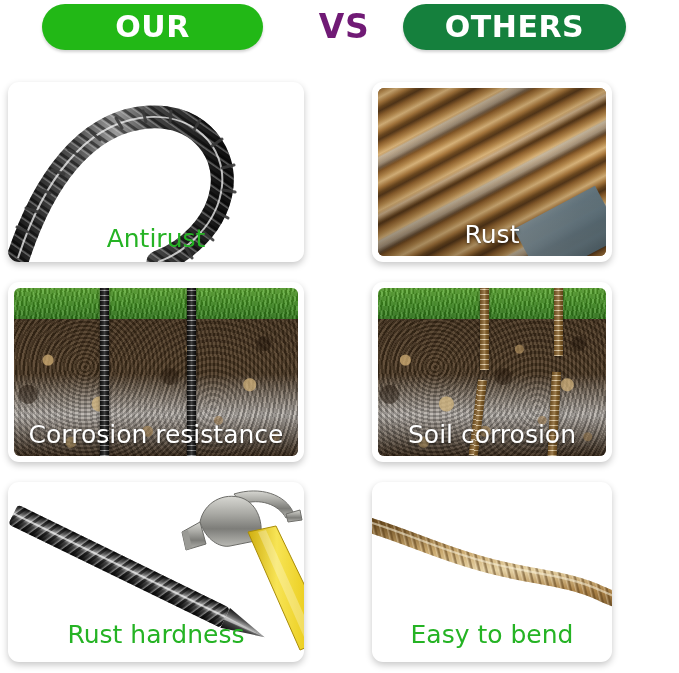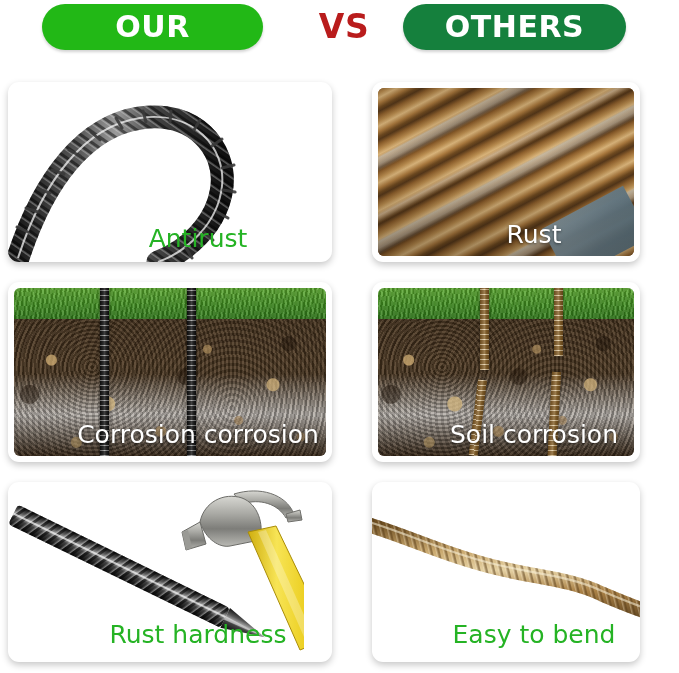--- a/index.html
+++ b/index.html
@@ -57,21 +57,20 @@
     position: absolute;
     left: 0; top: 58px;
     width: 679px; height: 615px;
   }
   .card {
     position: absolute;
     background: #ffffff;
     border-radius: 11px;
     box-shadow: 0 3px 7px rgba(0,0,0,0.22);
     overflow: hidden;
-    padding-left: 28px;
   }
   .card-c0 { left: 8px;  width: 296px; }
   .card-c1 { left: 372px;width: 240px; }
   .card-r0 { top: 24px;  height: 180px; }
   .card-r1 { top: 224px; height: 180px; }
   .card-r2 { top: 424px; height: 180px; }
 
   .card-media {
     position: absolute;
     left: 0; top: 0;
@@ -204,21 +203,21 @@
   
   .svg-fill { position: absolute; left: 0; top: 0; }
 </style>
 </head>
 <body>
 
 <div class="header">
   <div class="pill pill-our" style="background:#22b816;">
     <span class="pill-label">OUR</span>
   </div>
-  <div class="vs" style="color:#b91c1c;">VS</div>
+  <div class="vs" style="color:#701a75;">VS</div>
   <div class="pill pill-other" style="background:#15803d;">
     <span class="pill-label">OTHERS</span>
   </div>
 </div>
 
 <div class="grid">
 
   <div class="card card-c0 card-r0">
     <div class="card-media antirust-wrap">
       <svg class="svg-fill" width="296" height="180" viewBox="0 0 296 180">
@@ -280,21 +279,21 @@
   <div class="card card-c0 card-r1">
     <div class="card-media">
       <div class="media-inset">
         <div class="scene-grass"></div>
         <div class="scene-soil"></div>
         <div class="soil-shade"></div>
         <div class="stake-black" style="left:86px;"></div>
         <div class="stake-black" style="left:173px;"></div>
       </div>
     </div>
-    <div class="caption caption-white cap-bottom">Corrosion corrosion</div>
+    <div class="caption caption-white cap-bottom">Corrosion resistance</div>
   </div>
 
   <div class="card card-c1 card-r1">
     <div class="card-media">
       <div class="media-inset">
         <div class="scene-grass"></div>
         <div class="scene-soil"></div>
         <div class="soil-shade"></div>
 
         <div class="stake-rust2" style="left:102px; top:0; height:82px;"></div>

